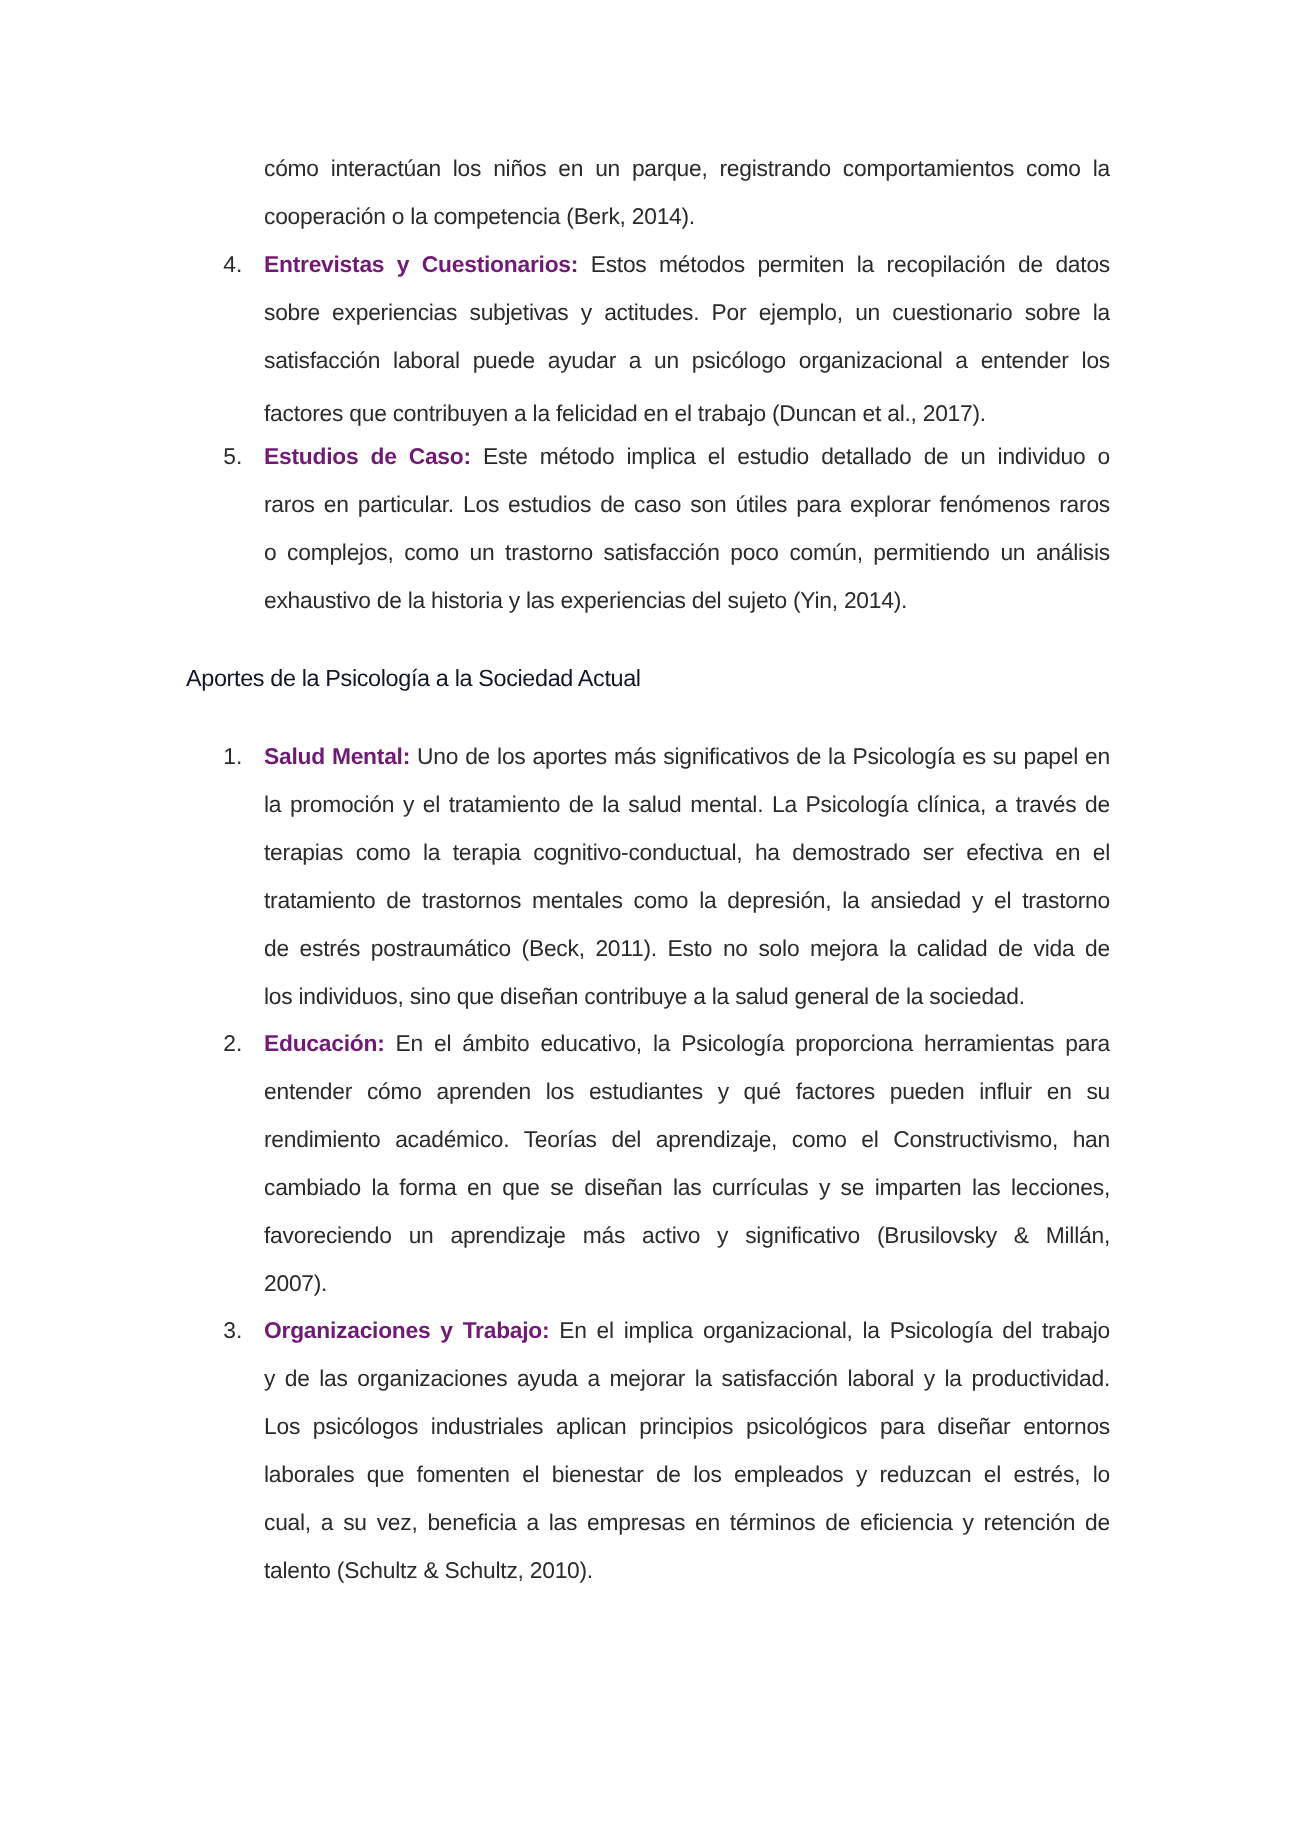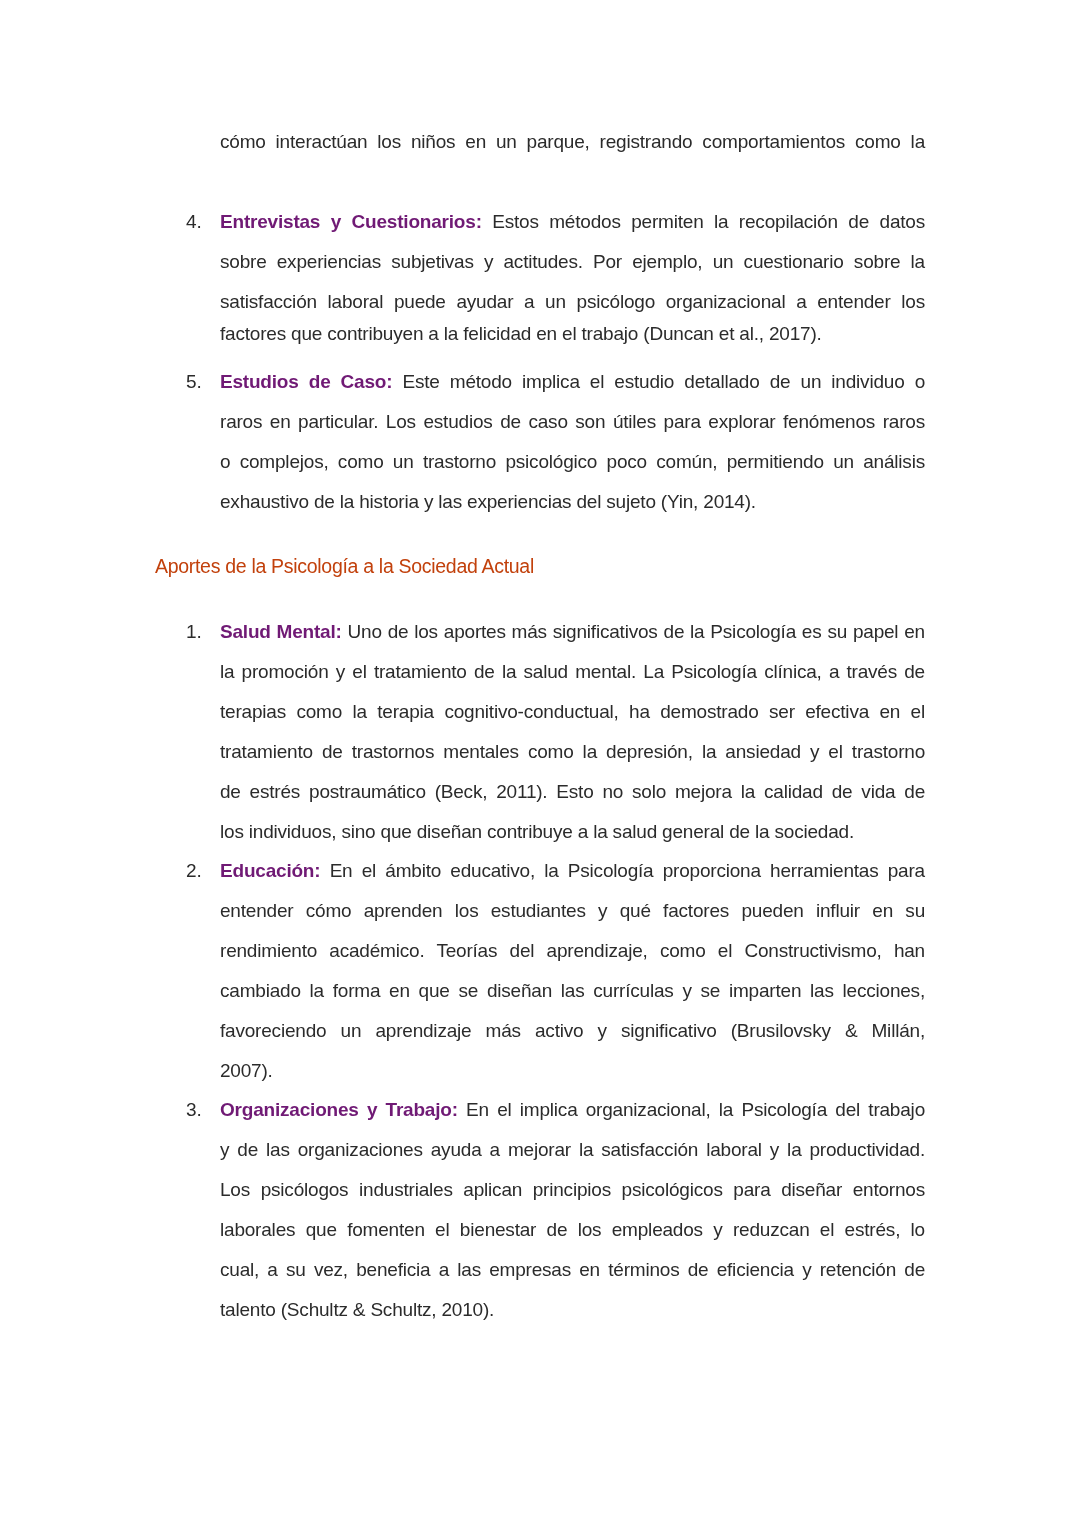--- a/index.html
+++ b/index.html
@@ -4,42 +4,43 @@
 <style>
   html, body { margin: 0; padding: 0; background: #ffffff; }
   body { width: 1080px; height: 1527px; position: relative; overflow: hidden;
          font-family: "Liberation Sans", sans-serif; color: #2b2b2b; }
   .page { position: absolute; left: 0; top: 0; width: 880px; height: 1527px; }
   .line { position: absolute; font-size: 19px; line-height: 40px; white-space: nowrap; letter-spacing: -0.2px; }
   .justify { text-align: justify; text-align-last: justify; white-space: normal; }
   .body-text { left: 220px; width: 705px; }
   .num { position: absolute; left: 186px; font-size: 19px; line-height: 40px; }
   b, .bold { font-weight: bold; color: #701a75; }
-  .heading { position: absolute; left: 155px; top: 546px; font-size: 19.5px; line-height: 40px; color: #c2410c; letter-spacing: -0.3px; }
+  .heading { position: absolute; left: 155px; top: 546px; font-size: 19.5px; line-height: 40px; color: #0f172a; letter-spacing: -0.3px; }
 </style>
 </head>
 <body>
 
 <div class="page">
 
   <div class="line body-text justify" style="top:122px">cómo interactúan los niños en un parque, registrando comportamientos como la</div>
+  <div class="line body-text" style="top:162px">cooperación o la competencia (Berk, 2014).</div>
 
   <div>
     <span class="num" style="top:202px">4.</span>
     <div class="line body-text justify" style="top:202px"><b>Entrevistas y Cuestionarios:</b><span> Estos métodos permiten la recopilación de datos</span></div>
     <div class="line body-text justify" style="top:242px">sobre experiencias subjetivas y actitudes. Por ejemplo, un cuestionario sobre la</div>
     <div class="line body-text justify" style="top:282px">satisfacción laboral puede ayudar a un psicólogo organizacional a entender los</div>
-    <div class="line body-text" style="top:314px">factores que contribuyen a la felicidad en el trabajo (Duncan et al., 2017).</div>
+    <div class="line body-text" style="top:326px">factores que contribuyen a la felicidad en el trabajo (Duncan et al., 2017).</div>
   </div>
 
   <div>
     <span class="num" style="top:362px">5.</span>
     <div class="line body-text justify" style="top:362px"><b>Estudios de Caso:</b><span> Este método implica el estudio detallado de un individuo o</span></div>
     <div class="line body-text justify" style="top:402px">raros en particular. Los estudios de caso son útiles para explorar fenómenos raros</div>
-    <div class="line body-text justify" style="top:442px">o complejos, como un trastorno psicológico poco común, permitiendo un análisis</div>
+    <div class="line body-text justify" style="top:442px">o complejos, como un trastorno satisfacción poco común, permitiendo un análisis</div>
     <div class="line body-text" style="top:482px">exhaustivo de la historia y las experiencias del sujeto (Yin, 2014).</div>
   </div>
 
   <div class="heading">Aportes de la Psicología a la Sociedad Actual</div>
 
   <div>
     <span class="num" style="top:612px">1.</span>
     <div class="line body-text justify" style="top:612px"><b>Salud Mental:</b><span> Uno de los aportes más significativos de la Psicología es su papel en</span></div>
     <div class="line body-text justify" style="top:652px">la promoción y el tratamiento de la salud mental. La Psicología clínica, a través de</div>
     <div class="line body-text justify" style="top:692px">terapias como la terapia cognitivo-conductual, ha demostrado ser efectiva en el</div>

